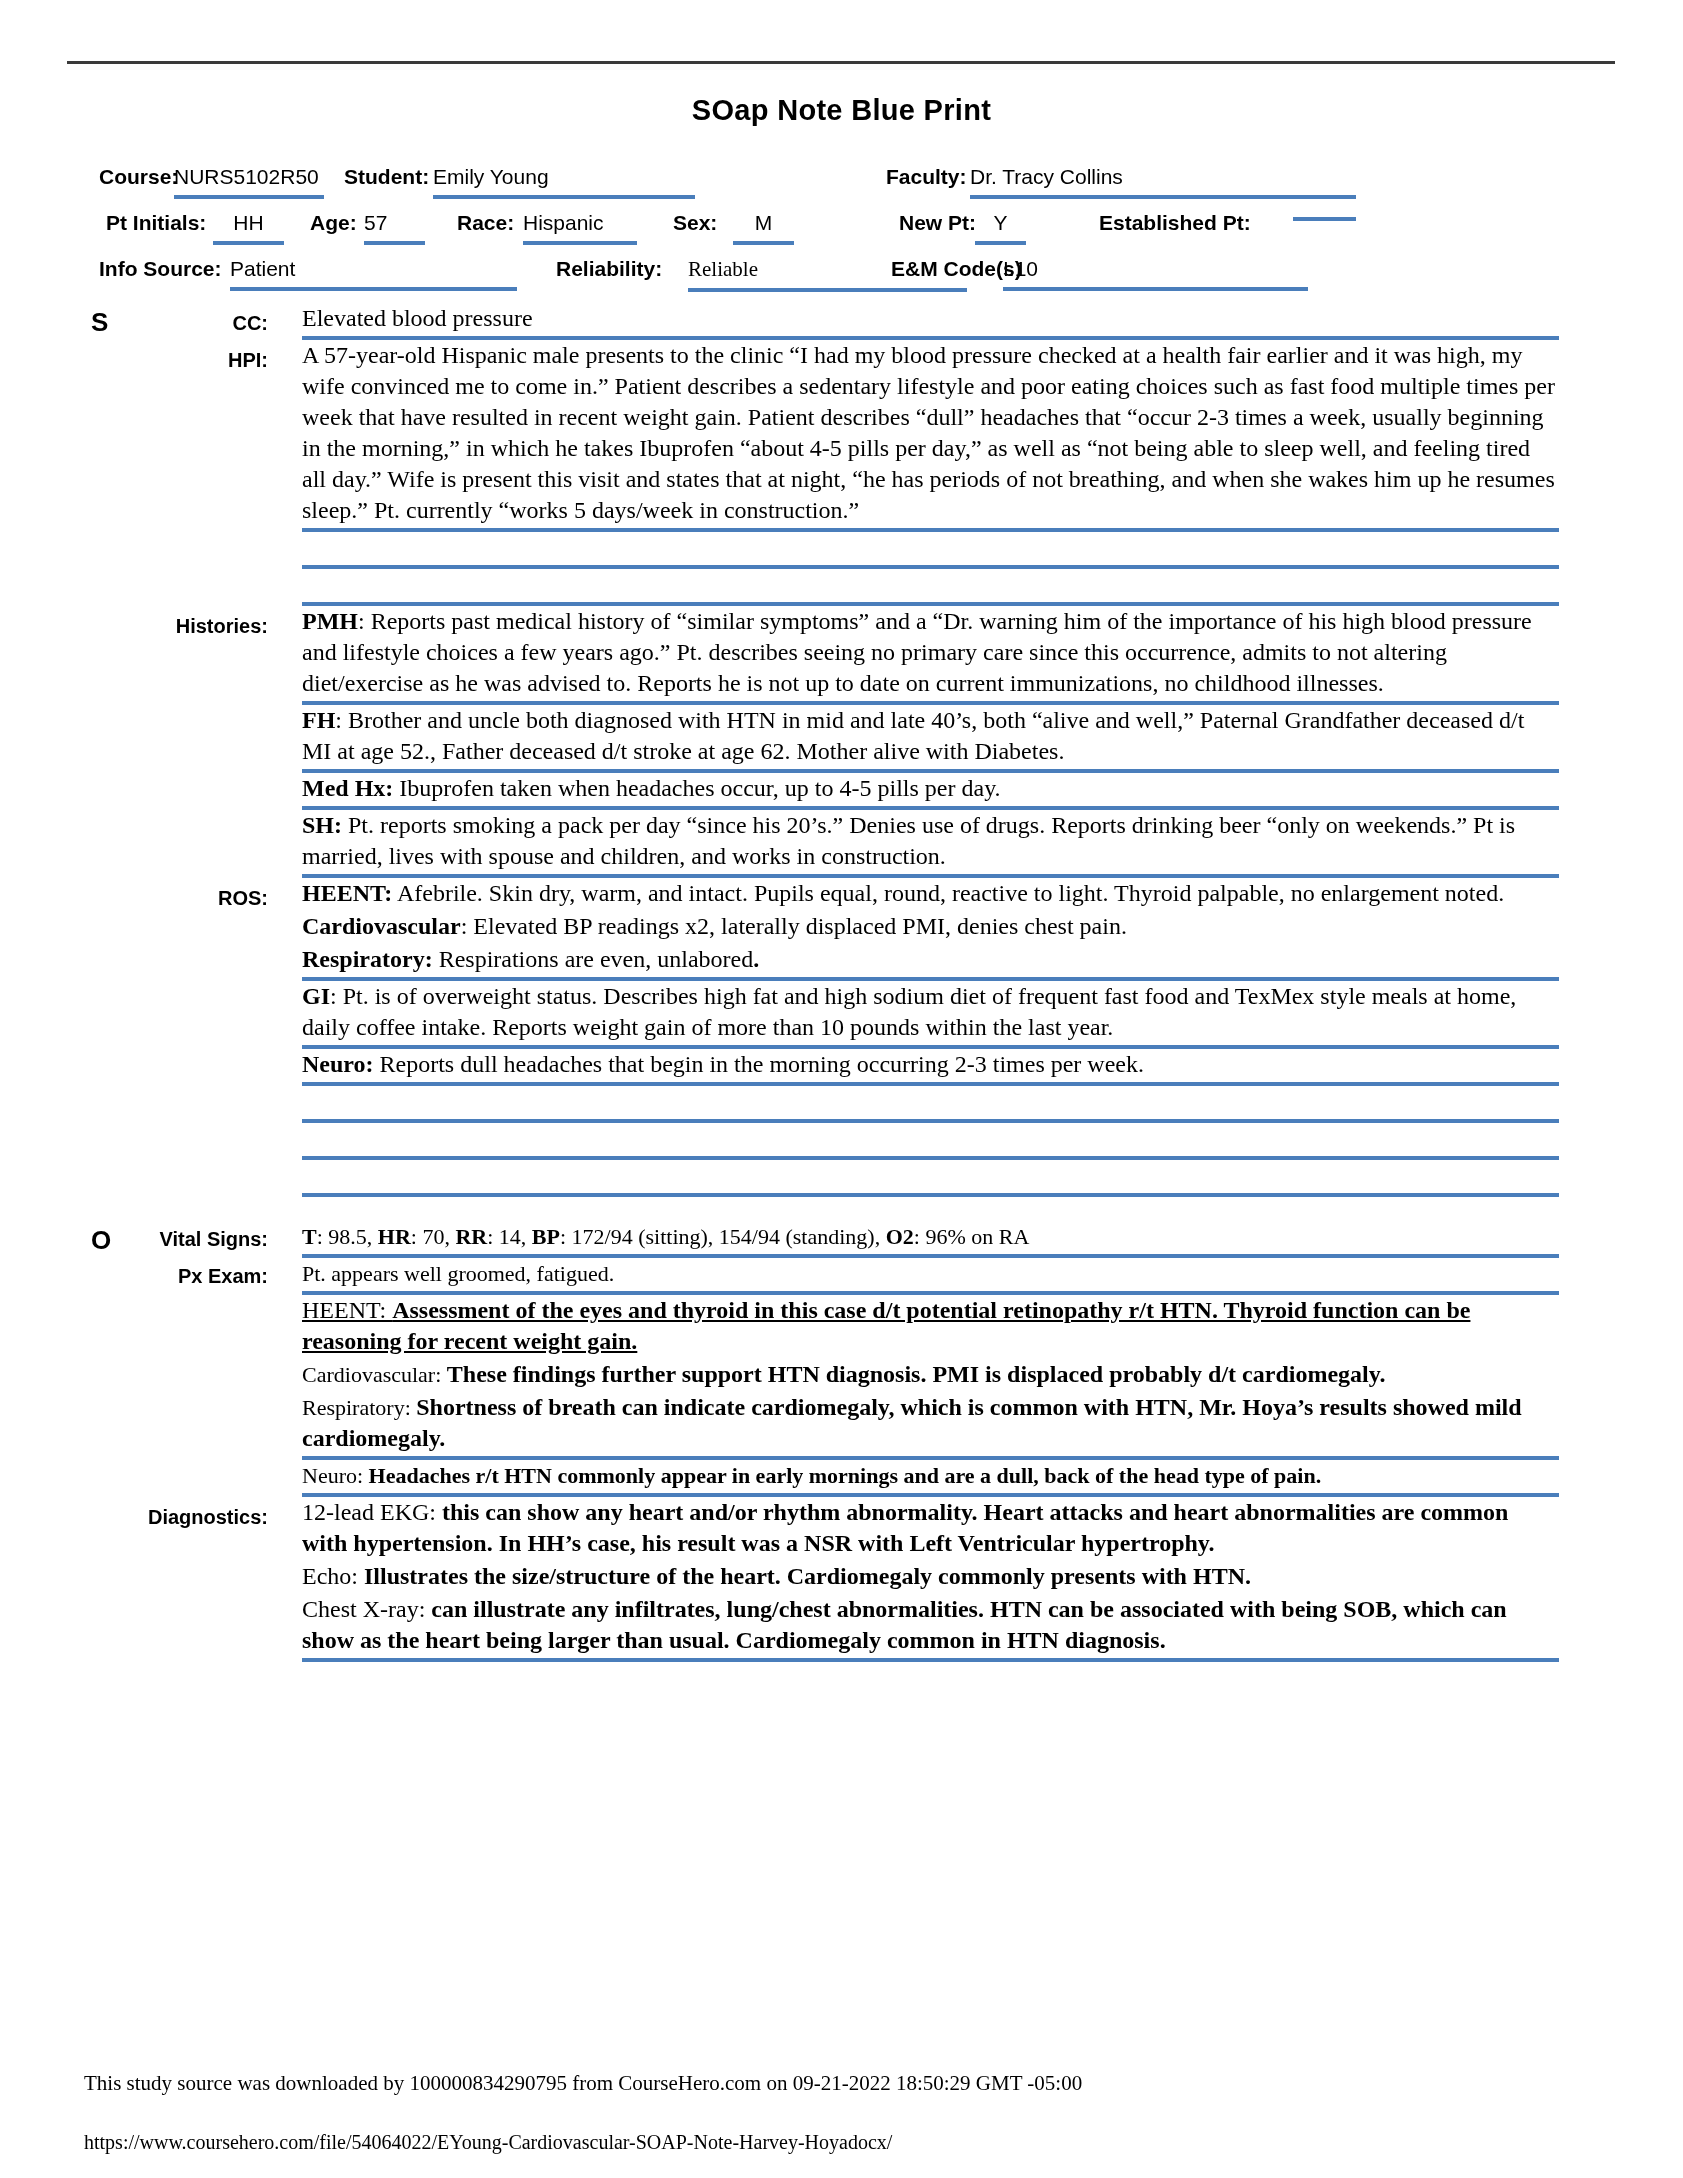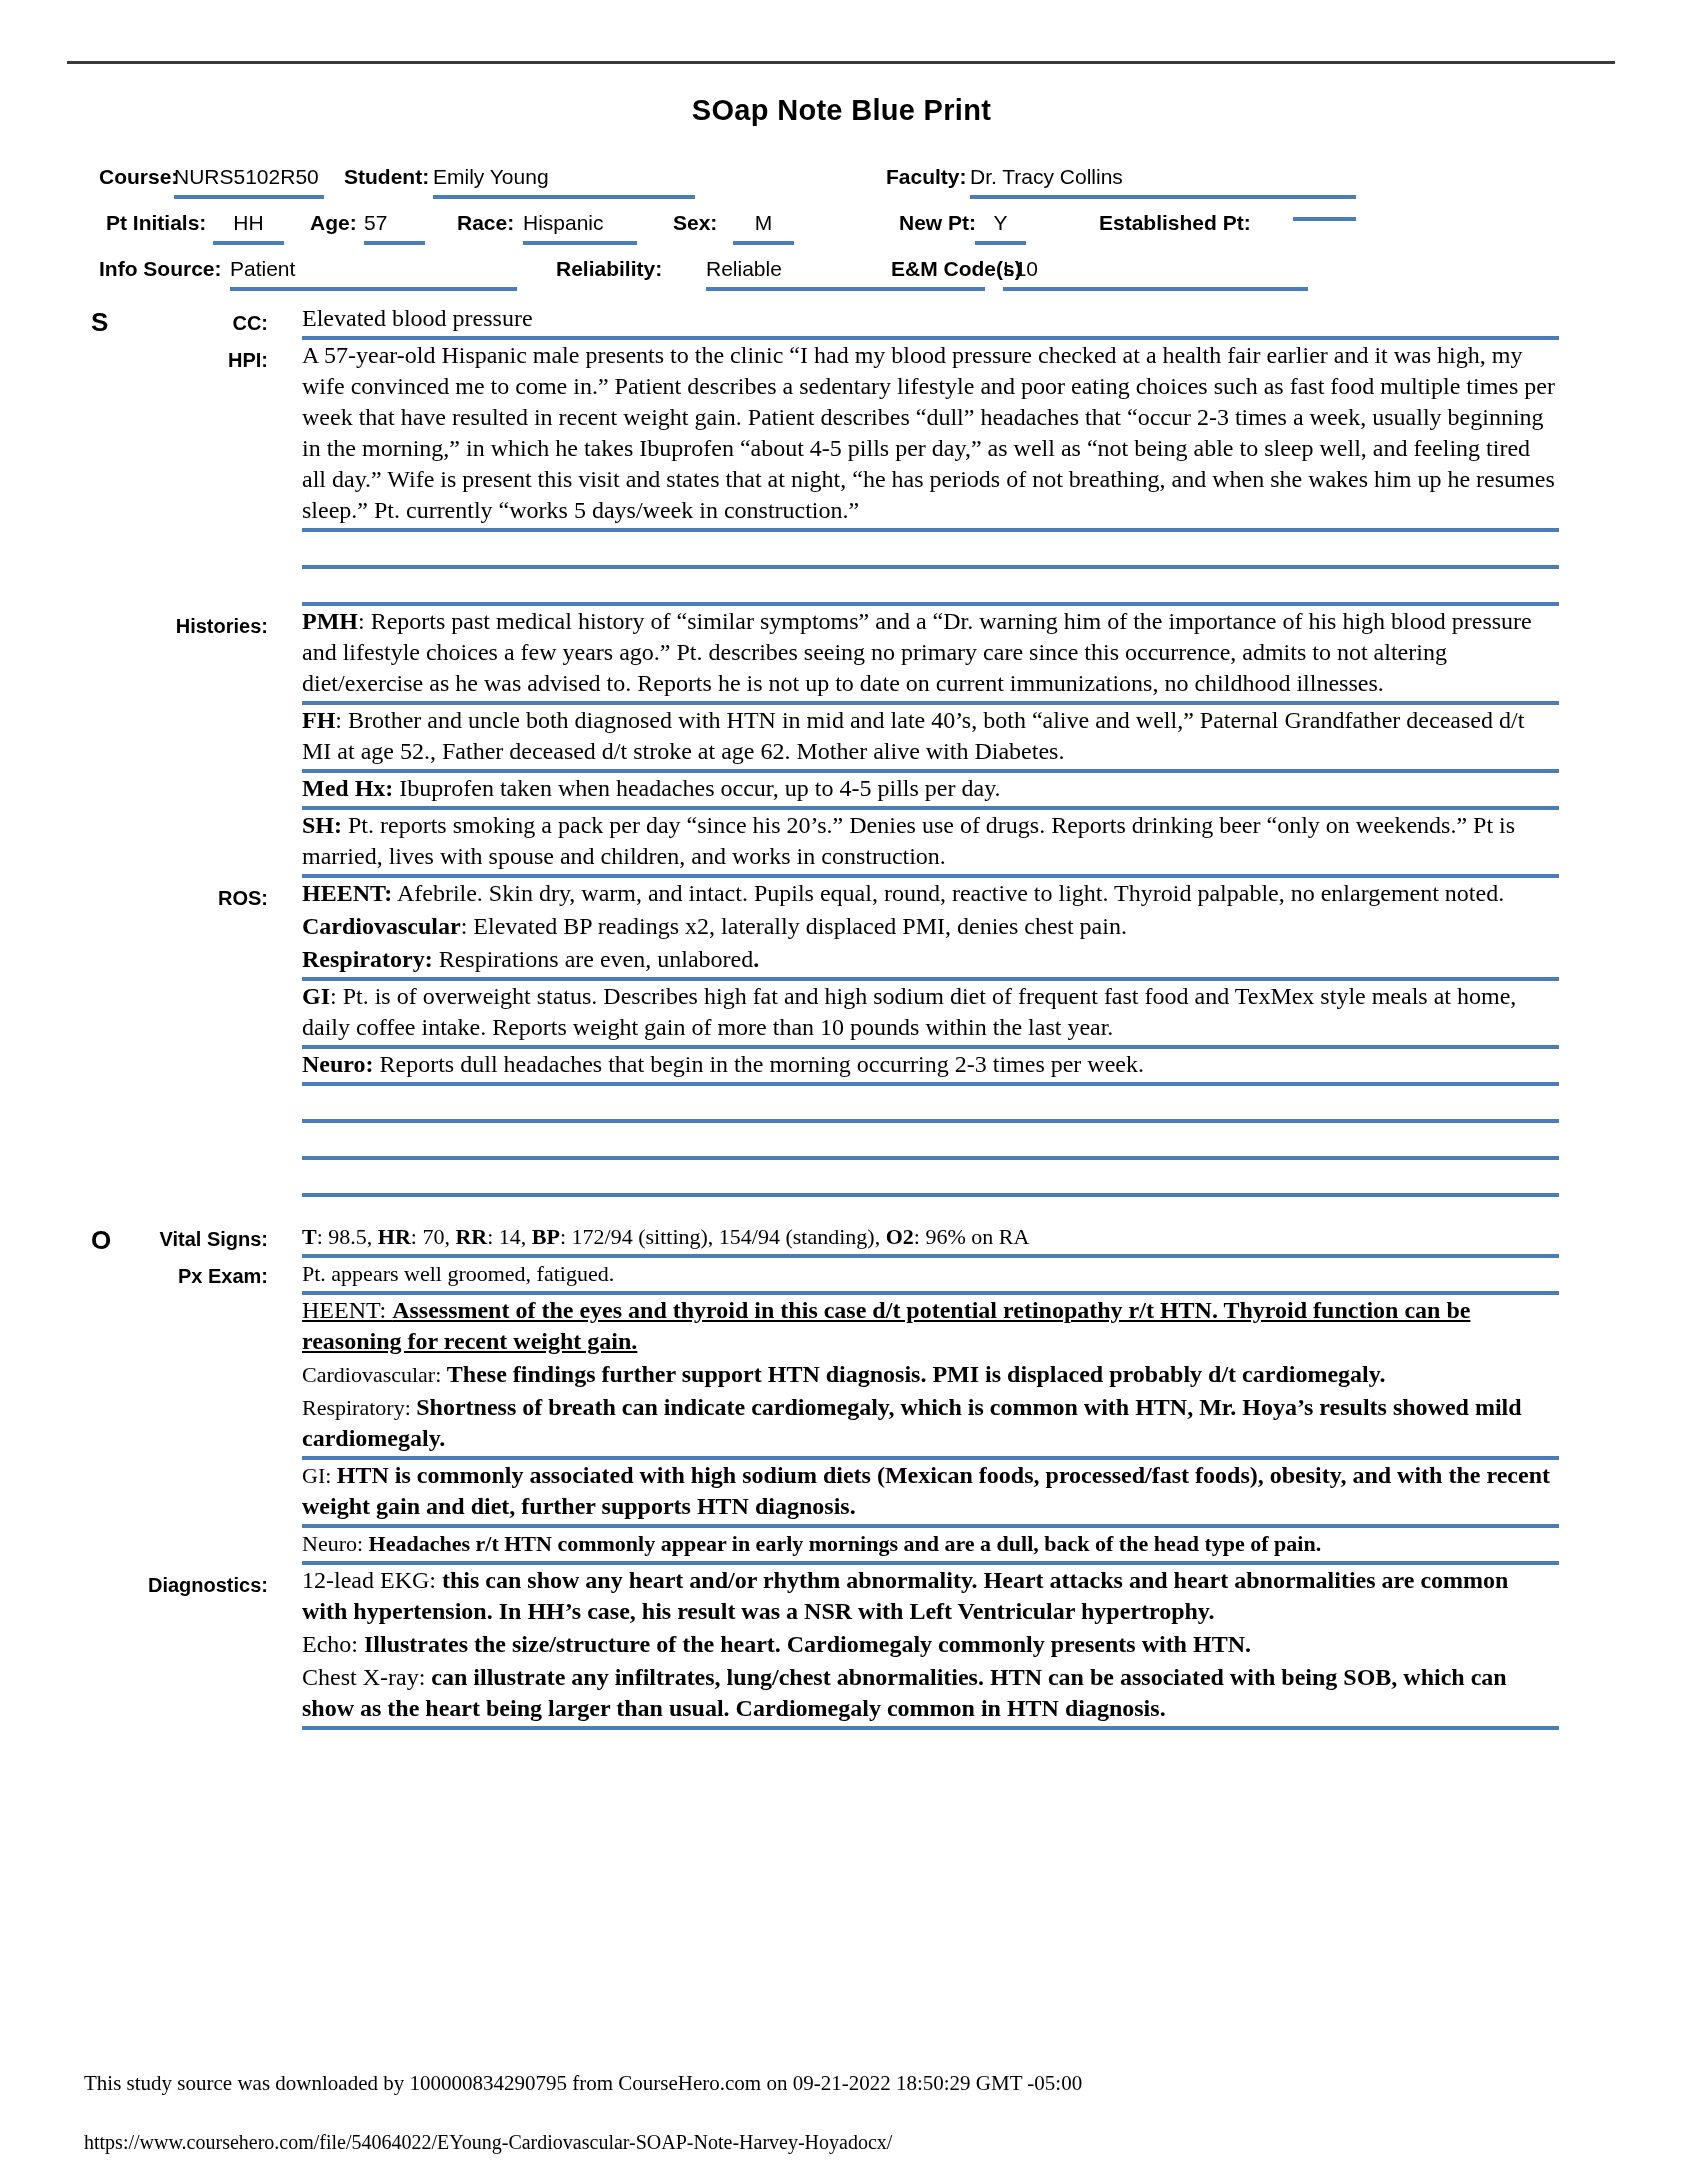--- a/index.html
+++ b/index.html
@@ -162,21 +162,21 @@
       <span class="lbl" style="left:800px;">New Pt:</span>
       <span class="val" style="left:876px; width:51px; text-align:center;">Y</span>
       <span class="lbl" style="left:1000px;">Established Pt:</span>
       <span class="val" style="left:1194px; width:63px;"></span>
     </div>
 
     <div class="meta-row">
       <span class="lbl" style="left:0px;">Info Source:</span>
       <span class="val" style="left:131px; width:287px;">Patient</span>
       <span class="lbl" style="left:457px;">Reliability:</span>
-      <span class="val" style="left:607px; width:279px;">Reliable</span>
+      <span class="val" style="left:589px; width:279px;font-family:Liberation Serif, serif;">Reliable</span>
       <span class="lbl" style="left:792px;">E&amp;M Code(s)</span>
       <span class="val" style="left:904px; width:305px;">I.10</span>
     </div>
 
   </div>
 
   <div class="body">
 
     <div class="srow">
       <span class="sec-letter" style="top:6px;">S</span>
@@ -262,23 +262,20 @@
     </div>
 
     <div class="srow">
       <div class="rcontent" style="border-bottom:none;"><span class="s-small">Cardiovascular: </span><b>These findings further support HTN diagnosis. PMI is displaced probably d/t cardiomegaly.</b></div>
     </div>
 
     <div class="srow">
       <div class="rcontent"><span class="s-small">Respiratory: </span><b>Shortness of breath can indicate cardiomegaly, which is common with HTN, Mr. Hoya’s results showed mild cardiomegaly.</b></div>
     </div>
 
-    <div class="srow">
-      <div class="rcontent"><span class="s-small">GI: </span><b>HTN is commonly associated with high sodium diets (Mexican foods, processed/fast foods), obesity, and with the recent weight gain and diet, further supports HTN diagnosis.</b></div>
-    </div>
 
     <div class="srow">
       <div class="rcontent s-small"><span>Neuro: </span><b>Headaches r/t HTN commonly appear in early mornings and are a dull, back of the head type of pain.</b></div>
     </div>
 
     <div class="srow">
       <span class="rlabel" style="top:10px;">Diagnostics:</span>
       <div class="rcontent" style="border-bottom:none;"><span>12-lead EKG: </span><b>this can show any heart and/or rhythm abnormality. Heart attacks and heart abnormalities are common with hypertension. In HH’s case, his result was a NSR with Left Ventricular hypertrophy.</b></div>
     </div>
 

